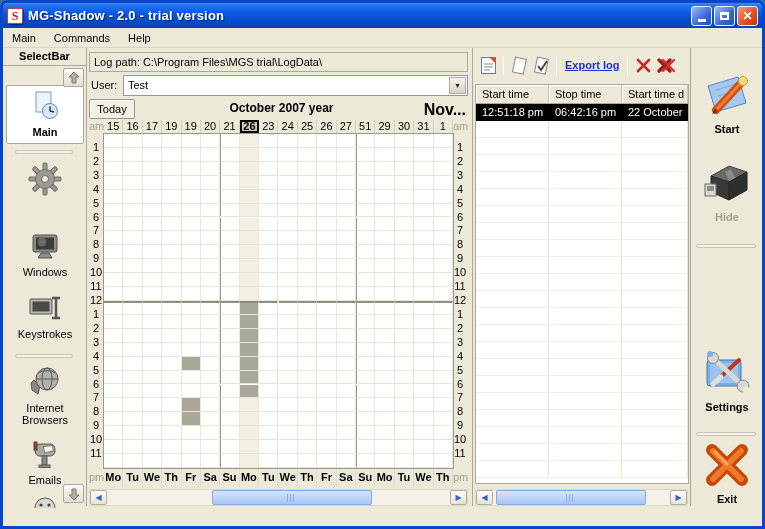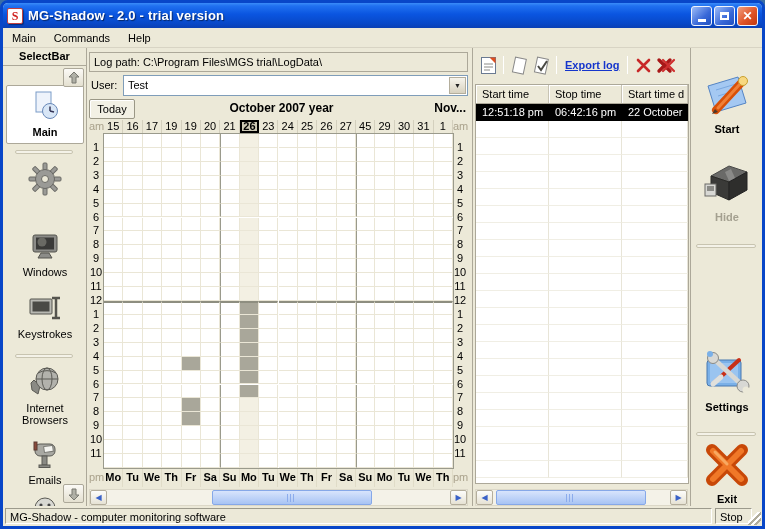--- a/index.html
+++ b/index.html
@@ -60,21 +60,21 @@
     border:1px solid #7f9db9; font-size:11px; line-height:19px; padding-left:4px; }
   .combo-btn { position:absolute; right:1px; top:1px; width:17px; height:17px;
     background:linear-gradient(180deg,#f6f4ec,#d8d2c0); border:1px solid #b4ae9c;
     text-align:center; font-size:7px; line-height:16px; color:#222; }
   .cal-header { position:absolute; left:2px; top:51px; width:379px; height:20px; }
   .today-btn { position:absolute; left:0; top:0; width:46px; height:20px; background:#f2f0e4;
     border:1px solid #9a9786; border-radius:2px; box-shadow:inset 1px 1px 0 #fff;
     font-size:11px; text-align:center; line-height:18px; }
   .cal-title { position:absolute; left:50px; right:44px; top:2px; text-align:center;
     font-size:12px; font-weight:bold; }
-  .next-month { position:absolute; right:2px; top:2px; font-size:12px; font-weight:bold; }
+  .next-month { position:absolute; right:2px; top:2px; font-size:16px; font-weight:bold; }
   .cal-days { position:absolute; left:2px; top:72px; width:379px; height:13px; }
   .cal-days .dnum { position:absolute; top:0; height:13px; font-size:11px; text-align:center;
     line-height:12px; border-right:1px solid #d4d0be; }
   .cal-days .dsel { border:2px solid #000; background:#ccc8b4; font-weight:bold; line-height:9px; z-index:2; }
   .gut-lab { position:absolute; top:0; width:14px; font-size:11px; color:#aaa28c; text-align:center; line-height:13px; }
   .cal-grid { position:absolute; left:2px; top:85px; width:379px; height:336px; }
   .gridbox { position:absolute; left:14px; top:0; width:351px; height:336px;
     border:1px solid #9a9a8c; background:#fff; }
   .cell { position:absolute; border-right:1px solid #eae6d6; border-bottom:1px solid #eae6d6; }
   .cell.hl { background:#f3f0e3; }
@@ -281,21 +281,21 @@
           <div class="dnum" style="left: 73.1667px; width: 19.3889px;">19</div>
           <div class="dnum" style="left: 92.5556px; width: 19.3889px;">19</div>
           <div class="dnum" style="left: 111.944px; width: 19.3889px;">20</div>
           <div class="dnum" style="left: 131.333px; width: 19.3889px;">21</div>
           <div class="dnum dsel" style="left: 150.722px; width: 19.3889px;">26</div>
           <div class="dnum" style="left: 170.111px; width: 19.3889px;">23</div>
           <div class="dnum" style="left: 189.5px; width: 19.3889px;">24</div>
           <div class="dnum" style="left: 208.889px; width: 19.3889px;">25</div>
           <div class="dnum" style="left: 228.278px; width: 19.3889px;">26</div>
           <div class="dnum" style="left: 247.667px; width: 19.3889px;">27</div>
-          <div class="dnum" style="left: 267.056px; width: 19.3889px;">45</div>
+          <div class="dnum" style="left: 267.056px; width: 19.3889px;">51</div>
           <div class="dnum" style="left: 286.444px; width: 19.3889px;">29</div>
           <div class="dnum" style="left: 305.833px; width: 19.3889px;">30</div>
           <div class="dnum" style="left: 325.222px; width: 19.3889px;">31</div>
           <div class="dnum" style="left: 344.611px; width: 19.3889px;">1</div>
           <div class="gut-lab" style="left: 364px;">am</div>
         </div>
       <div class="cal-grid">
         <div class="gridbox">
             <div class="cell" style="left: 0px; top: 0px; width: 19.3889px; height: 13.9167px;"></div>
             <div class="cell" style="left: 19.3889px; top: 0px; width: 19.3889px; height: 13.9167px;"></div>
@@ -1014,19 +1014,14 @@
         <svg width="50" height="46" viewBox="0 0 50 46">
           <path d="M10,8 L40,38 M40,8 L10,38" stroke="#c84808" stroke-width="12" stroke-linecap="round"></path>
           <path d="M11,9 L39,37 M39,9 L11,37" stroke="#f07828" stroke-width="6" stroke-linecap="round"></path>
           <path d="M13,10 L25,22" stroke="#f8a860" stroke-width="3" stroke-linecap="round"></path>
         </svg>
         <span class="albl">Exit</span>
       </div>
     </div>
   </div>
 
-  <div class="statusbar">
-    <div class="st-panel st-left">MG-Shadow - computer monitoring software</div>
-    <div class="st-panel st-right">Stop</div>
-    <div class="grip"></div>
-  </div>
 
 </div>
 
 </body></html>

